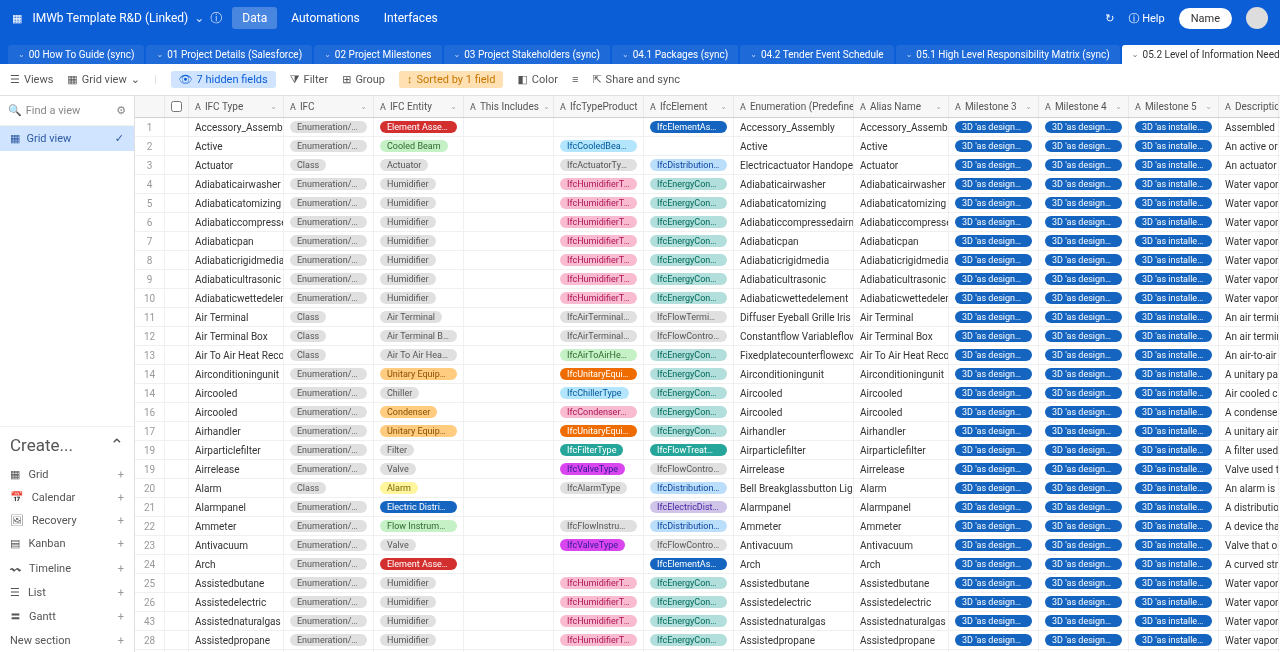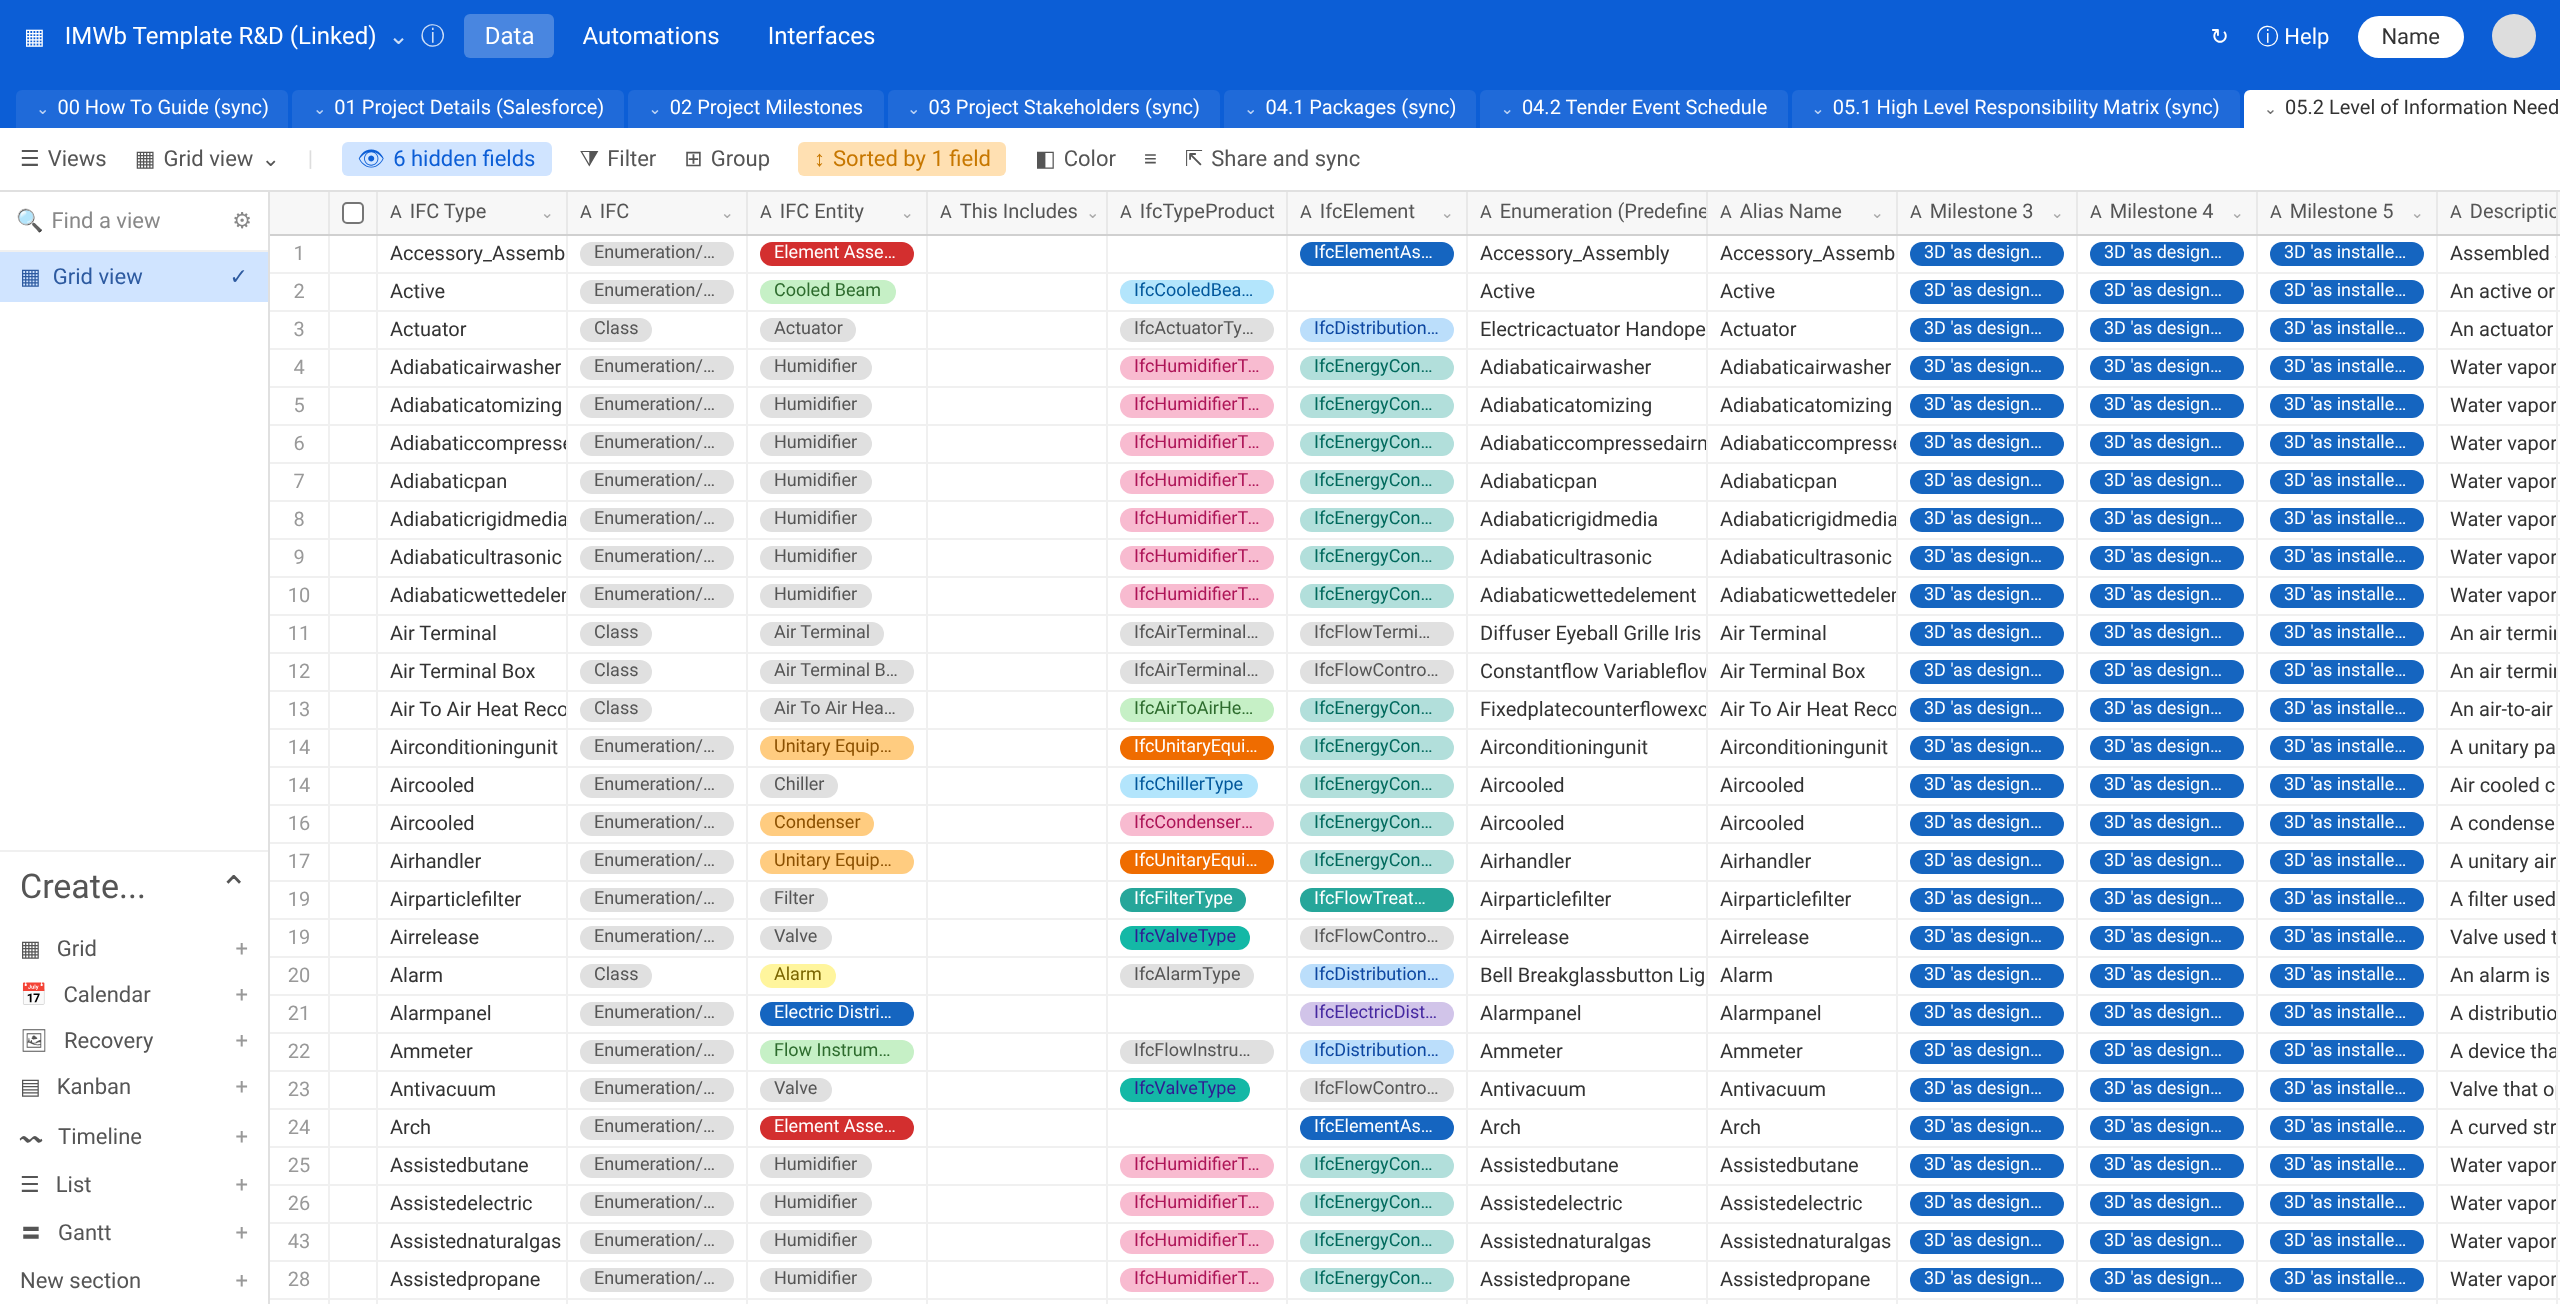--- a/index.html
+++ b/index.html
@@ -58,21 +58,21 @@
 
 .tag{padding:1px 7px;border-radius:8px;font-size:9px;white-space:nowrap;overflow:hidden;text-overflow:ellipsis;max-width:100%;}
 .tag-gray{background:#e0e0e0;color:#555;}
 .tag-red{background:#d32f2f;color:#fff;}
 .tag-green{background:#c6f0c6;color:#2d6b2d;}
 .tag-orange{background:#ffcc80;color:#8b5000;}
 .tag-teal{background:#b2dfdb;color:#00695c;}
 .tag-cyan{background:#b3e5fc;color:#01579b;}
 .tag-pink{background:#f8bbd0;color:#ad1457;}
 .tag-purple{background:#d1c4e9;color:#4527a0;}
-.tag-purpledk{background:#14b8a6;color:#311b92;}
+.tag-purpledk{background:#d946ef;color:#311b92;}
 .tag-blue{background:#bbdefb;color:#0d47a1;}
 .tag-bluedk{background:#1565c0;color:#fff;}
 .tag-yellow{background:#fff59d;color:#7a6500;}
 .tag-orangedk{background:#ef6c00;color:#fff;}
 .tag-tealbr{background:#26a69a;color:#fff;}
 input[type=checkbox]{width:11px;height:11px;}
 </style>
 </head>
 <body>
 
@@ -106,21 +106,21 @@
     <div class="tab"><span class="tab-chev">⌄</span> 04.1 Packages (sync)</div>
     <div class="tab"><span class="tab-chev">⌄</span> 04.2 Tender Event Schedule</div>
     <div class="tab"><span class="tab-chev">⌄</span> 05.1 High Level Responsibility Matrix (sync)</div>
     <div class="tab active"><span class="tab-chev">⌄</span> 05.2 Level of Information Need (Structured)(sync) </div>
   </div>
 
 <div class="toolbar">
   <div class="toolbar-item">☰ <span>Views</span></div>
   <div class="toolbar-item">▦ <span>Grid view</span> ⌄</div>
   <span style="color:#ddd">|</span>
-  <div class="toolbar-item toolbar-pill pill-blue">👁 <span>6 hidden fields</span></div>
+  <div class="toolbar-item toolbar-pill pill-blue">👁 <span>7 hidden fields</span></div>
   <div class="toolbar-item">⧩ <span>Filter</span></div>
   <div class="toolbar-item">⊞ <span>Group</span></div>
   <div class="toolbar-item toolbar-pill pill-orange">↕ <span>Sorted by 1 field</span></div>
   <div class="toolbar-item">◧ <span>Color</span></div>
   <div class="toolbar-item">≡</div>
   <div class="toolbar-item">⇱ <span>Share and sync</span></div>
 </div>
 
 <div class="main">
   <div class="sidebar">

